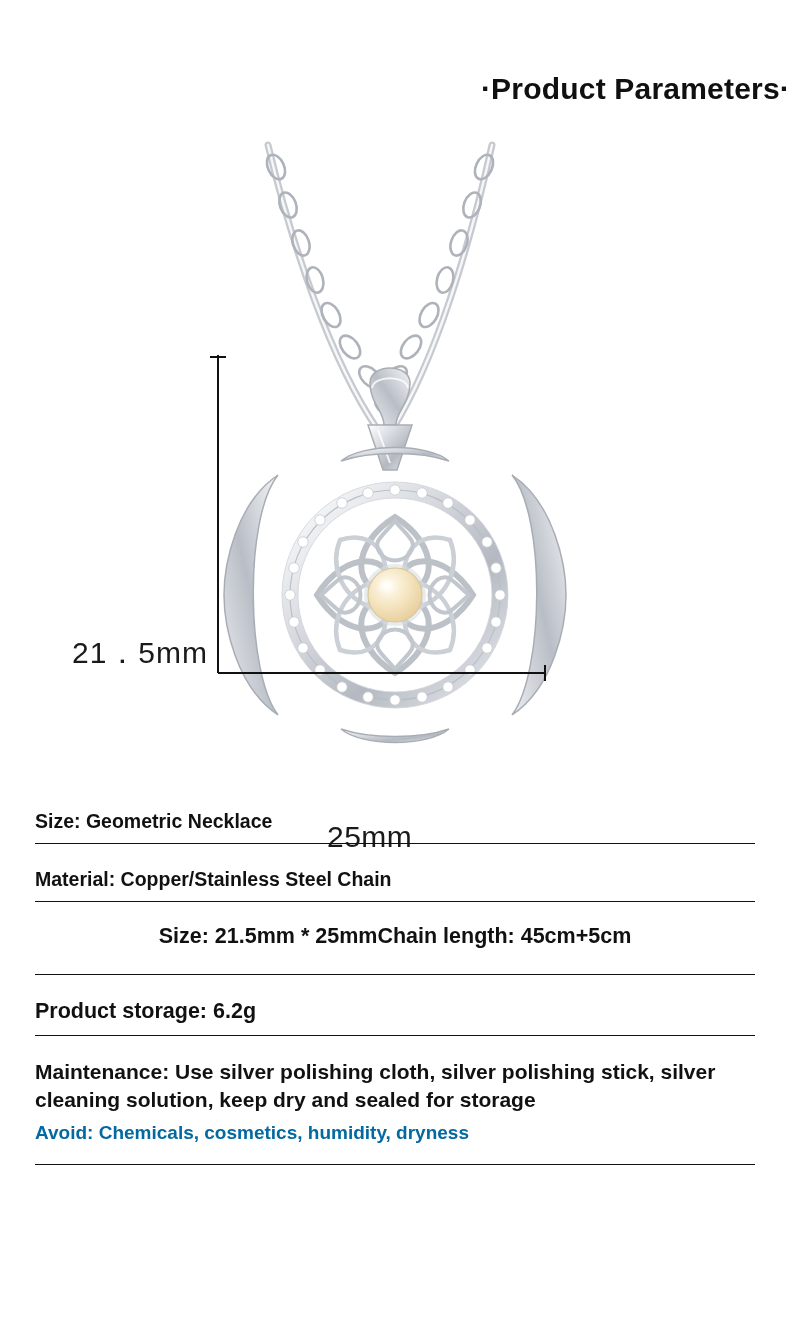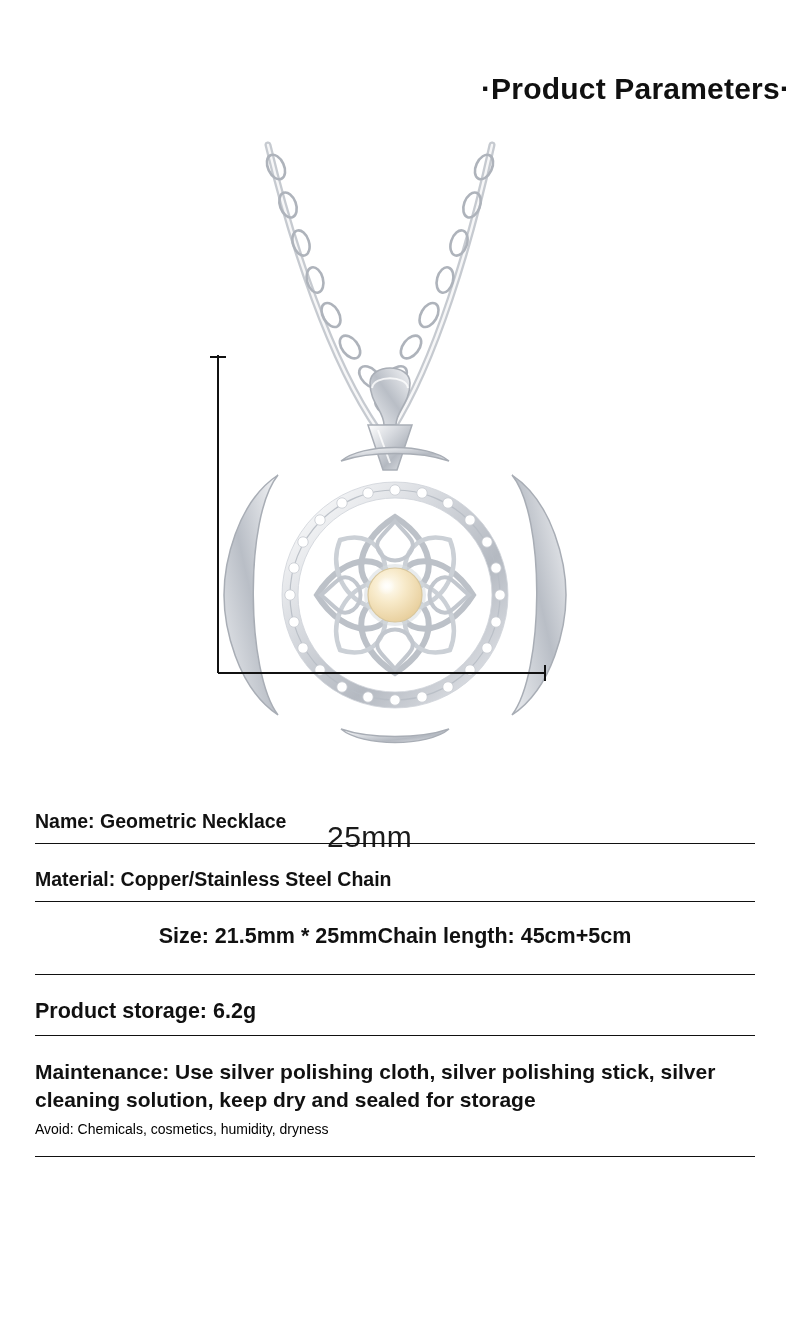--- a/index.html
+++ b/index.html
@@ -91,21 +91,21 @@
     align-items: baseline;
   }
   .spec-split .left { font-size: 21.5px; font-weight: 600; }
   .spec-split .right { font-size: 21.5px; font-weight: 600; }
 
   .gap-sm { height: 16px; }
   .gap-md { height: 22px; }
 
   .maint-block { padding-bottom: 16px; }
   .maint-line { font-size: 21px; font-weight: 600; line-height: 1.32; color:#111; }
-  .avoid-line { font-size: 14px; font-weight: 400; line-height: 1.5; color:#000000; padding-top: 6px;}
+  .avoid-line { font-size: 19px; font-weight: 700; line-height: 1.5; color:#0369a1; padding-top: 6px;}
 </style>
 </head>
 <body>
 
 <div class="title">·Product Parameters·</div>
 
 <div class="product-area">
 
   <svg class="product-svg" width="790" height="620" viewBox="0 0 790 620">
     <defs>
@@ -240,27 +240,28 @@
     <g stroke="#111" stroke-width="2" fill="none">
 
       <path d="M218,230 L218,548"></path>
       <path d="M210,232 L226,232"></path>
 
       <path d="M218,548 L545,548"></path>
       <path d="M545,540 L545,556"></path>
     </g>
   </svg>
 
+  <div class="dim-label-height">21．5mm</div>
   <div class="dim-label-width">25mm</div>
 </div>
 
 <div class="specs">
 
   <div class="spec-row">
-    <div class="spec-main">Name: Geometric Necklace</div>
+    <div class="spec-main">Size: Geometric Necklace</div>
   </div>
   <div class="gap-md"></div>
 
   <div class="spec-row">
     <div class="spec-main">Material: Copper/Stainless Steel Chain</div>
   </div>
   <div class="gap-md"></div>
 
   <div class="spec-row">
     <div class="spec-split">

